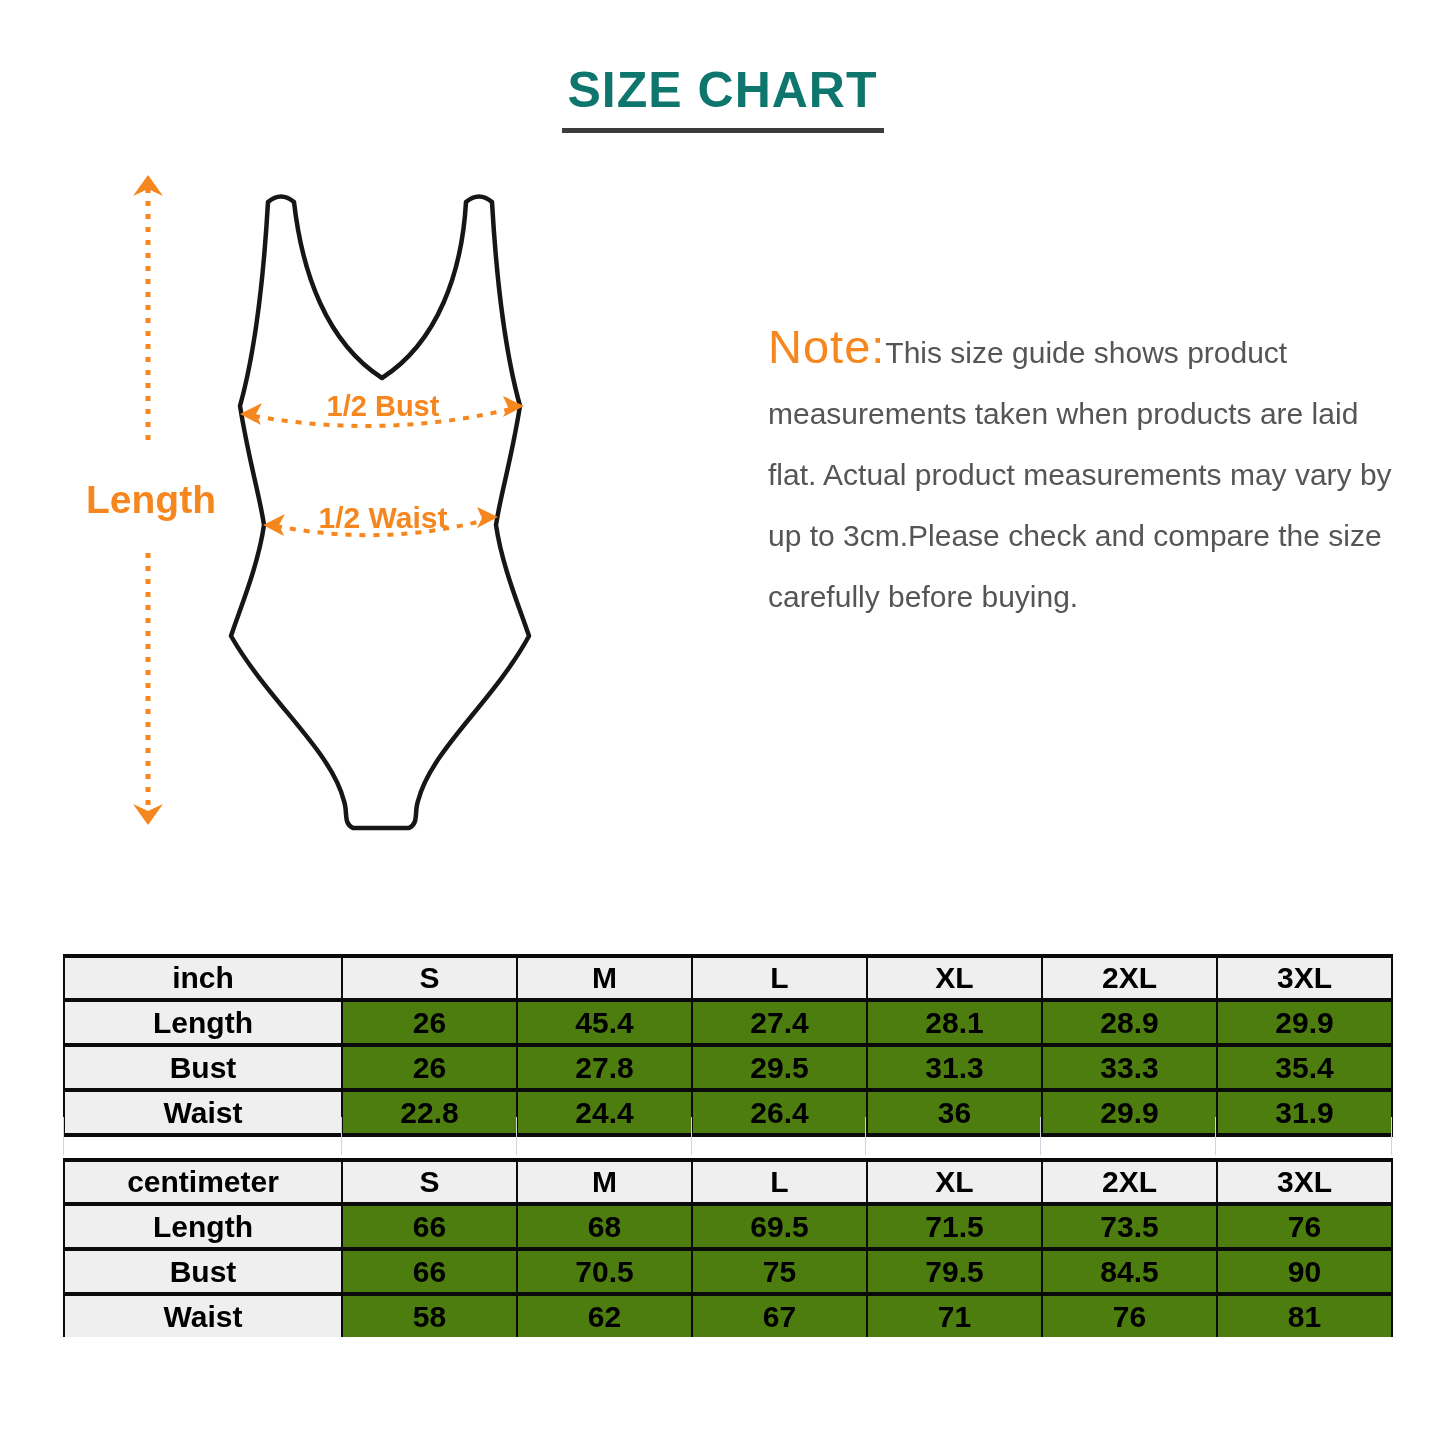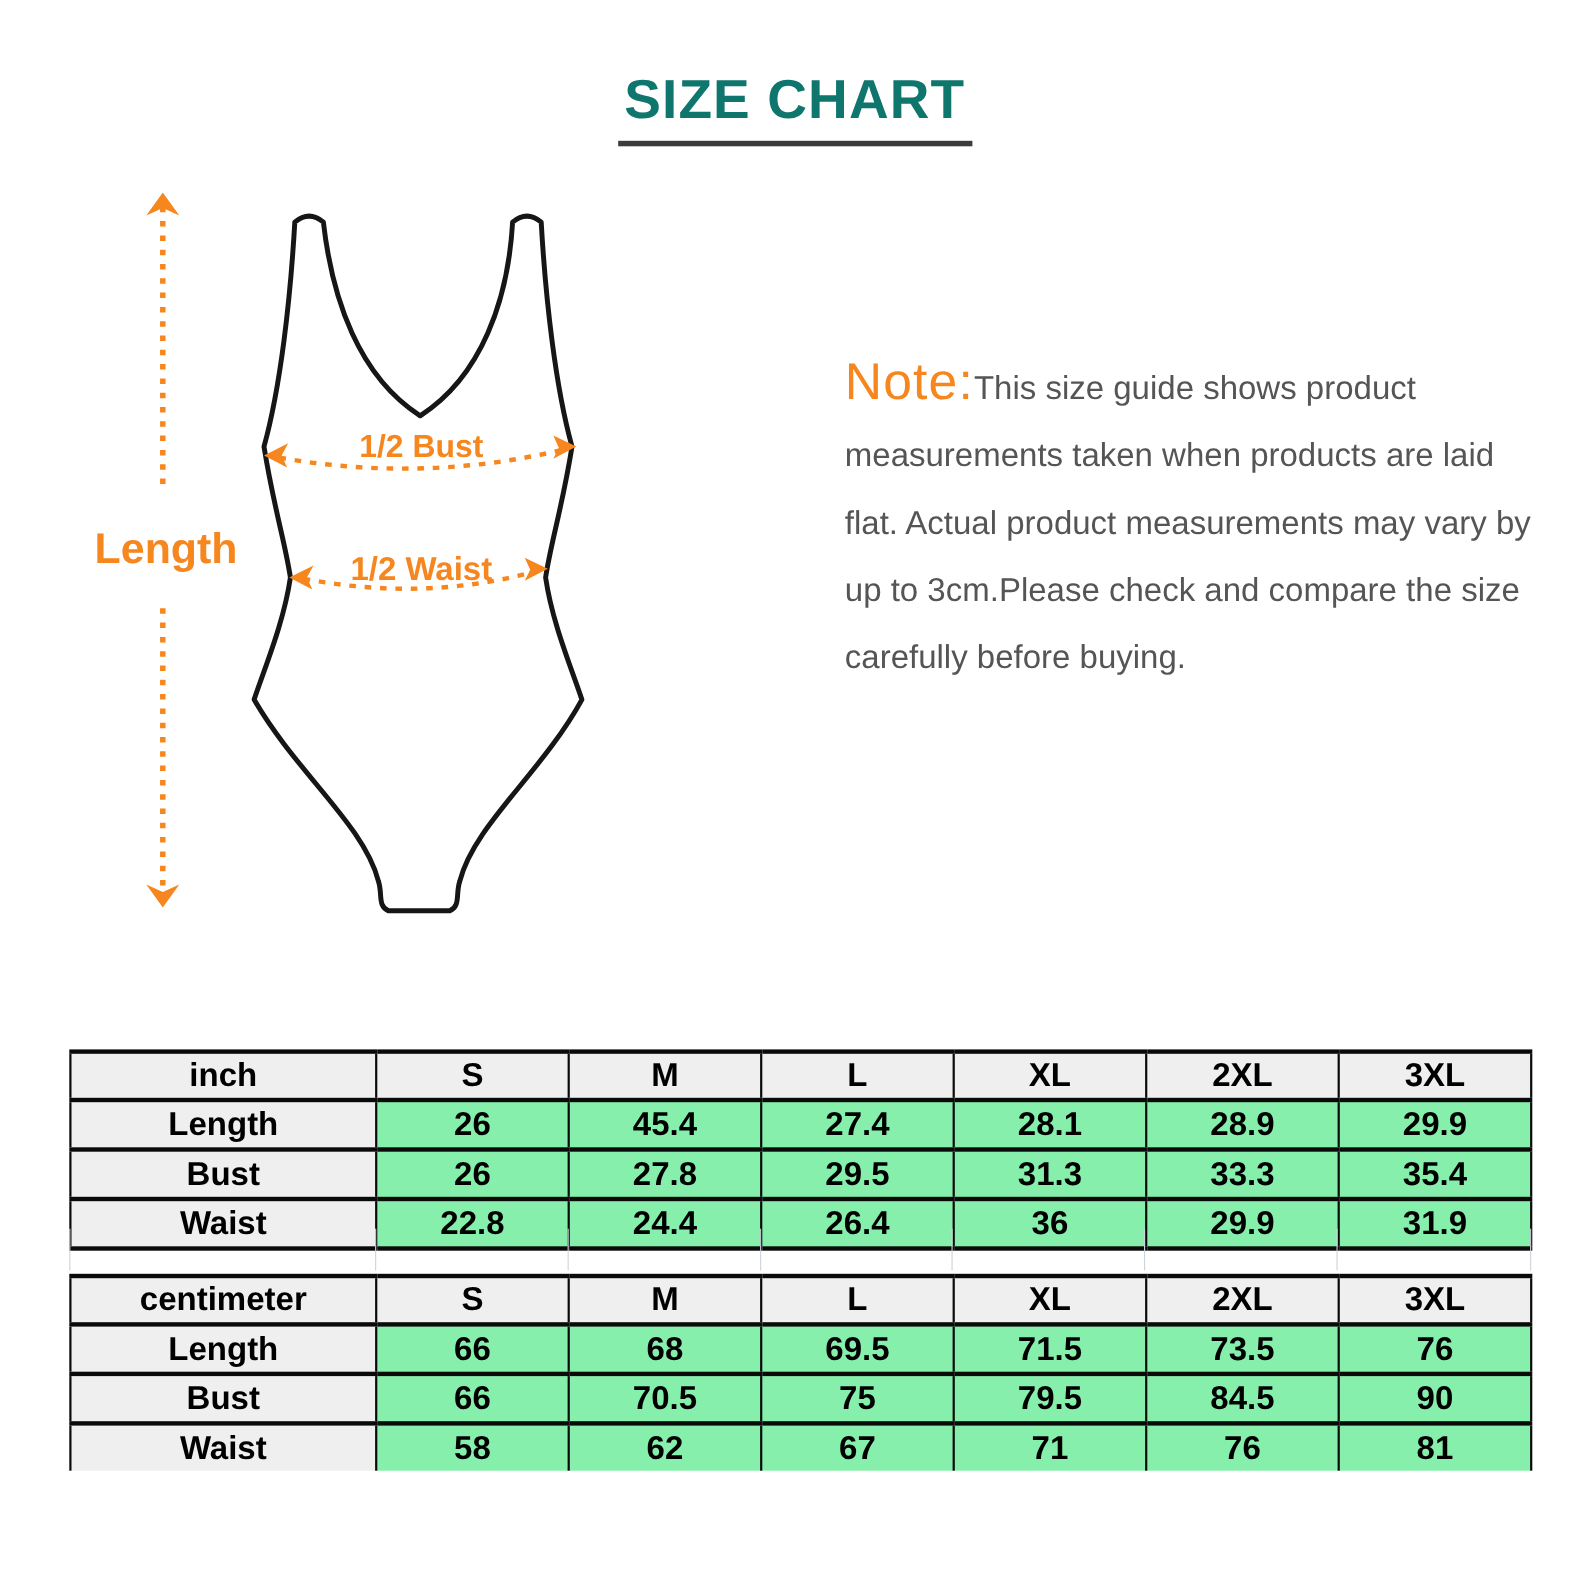--- a/index.html
+++ b/index.html
@@ -32,21 +32,21 @@
   }
   .size-table col.c0{width:278px;}
   .size-table col.c{width:175px;}
   .size-table th,.size-table td{
     border-left:2px solid #0a0a0a;border-right:2px solid #0a0a0a;
     border-top:4px solid #0a0a0a;border-bottom:4px solid #0a0a0a;
     padding:0;vertical-align:middle;
   }
   .size-table tr.head th{height:40px;background:#efefef;}
   .size-table tr.r th{height:41px;background:#efefef;}
-  .size-table tr.r td{height:41px;background:#86efac;}
+  .size-table tr.r td{height:41px;background:#4d7c0f;}
   .size-table.cm tr:last-child th,
   .size-table.cm tr:last-child td{border-bottom:none;}
   .t-inch{top:926px;margin-top:28px;}
   .t-cm{top:1158px;}
   
   .table-gap{
     position:absolute;left:63px;top:1117px;width:1329px;height:38px;display:flex;
     border-left:1px solid #ccd3da;border-right:1px solid #ccd3da;box-sizing:border-box;
   }
   .gap-cell{border-right:1px solid #ccd3da;box-sizing:border-box;height:100%;}

